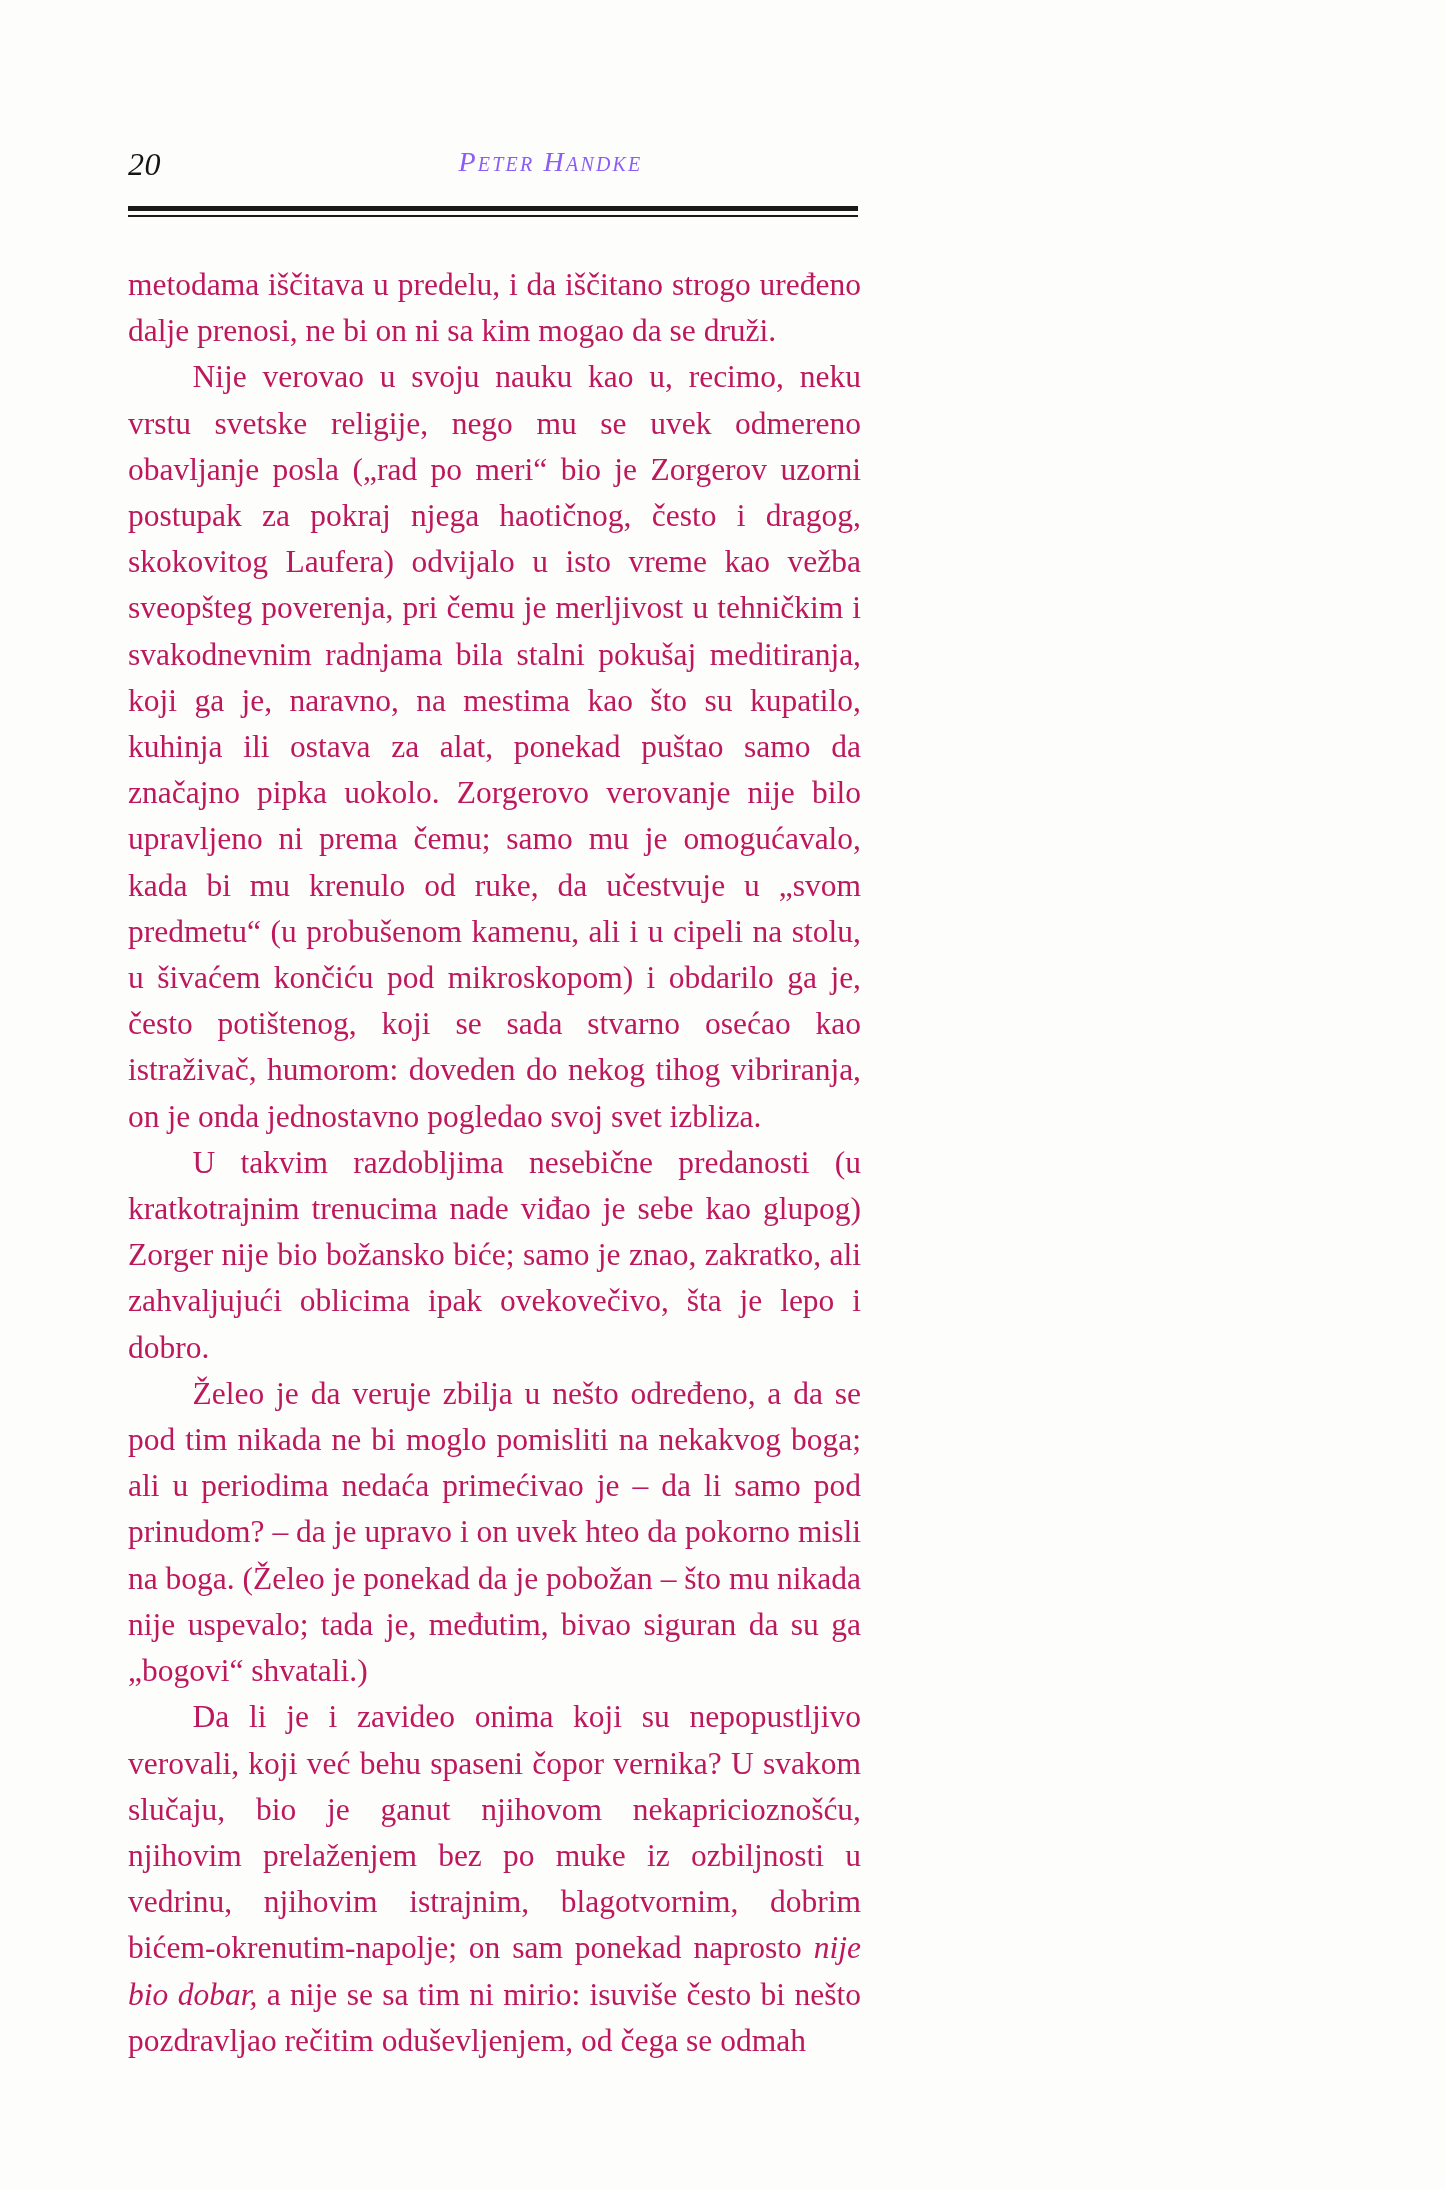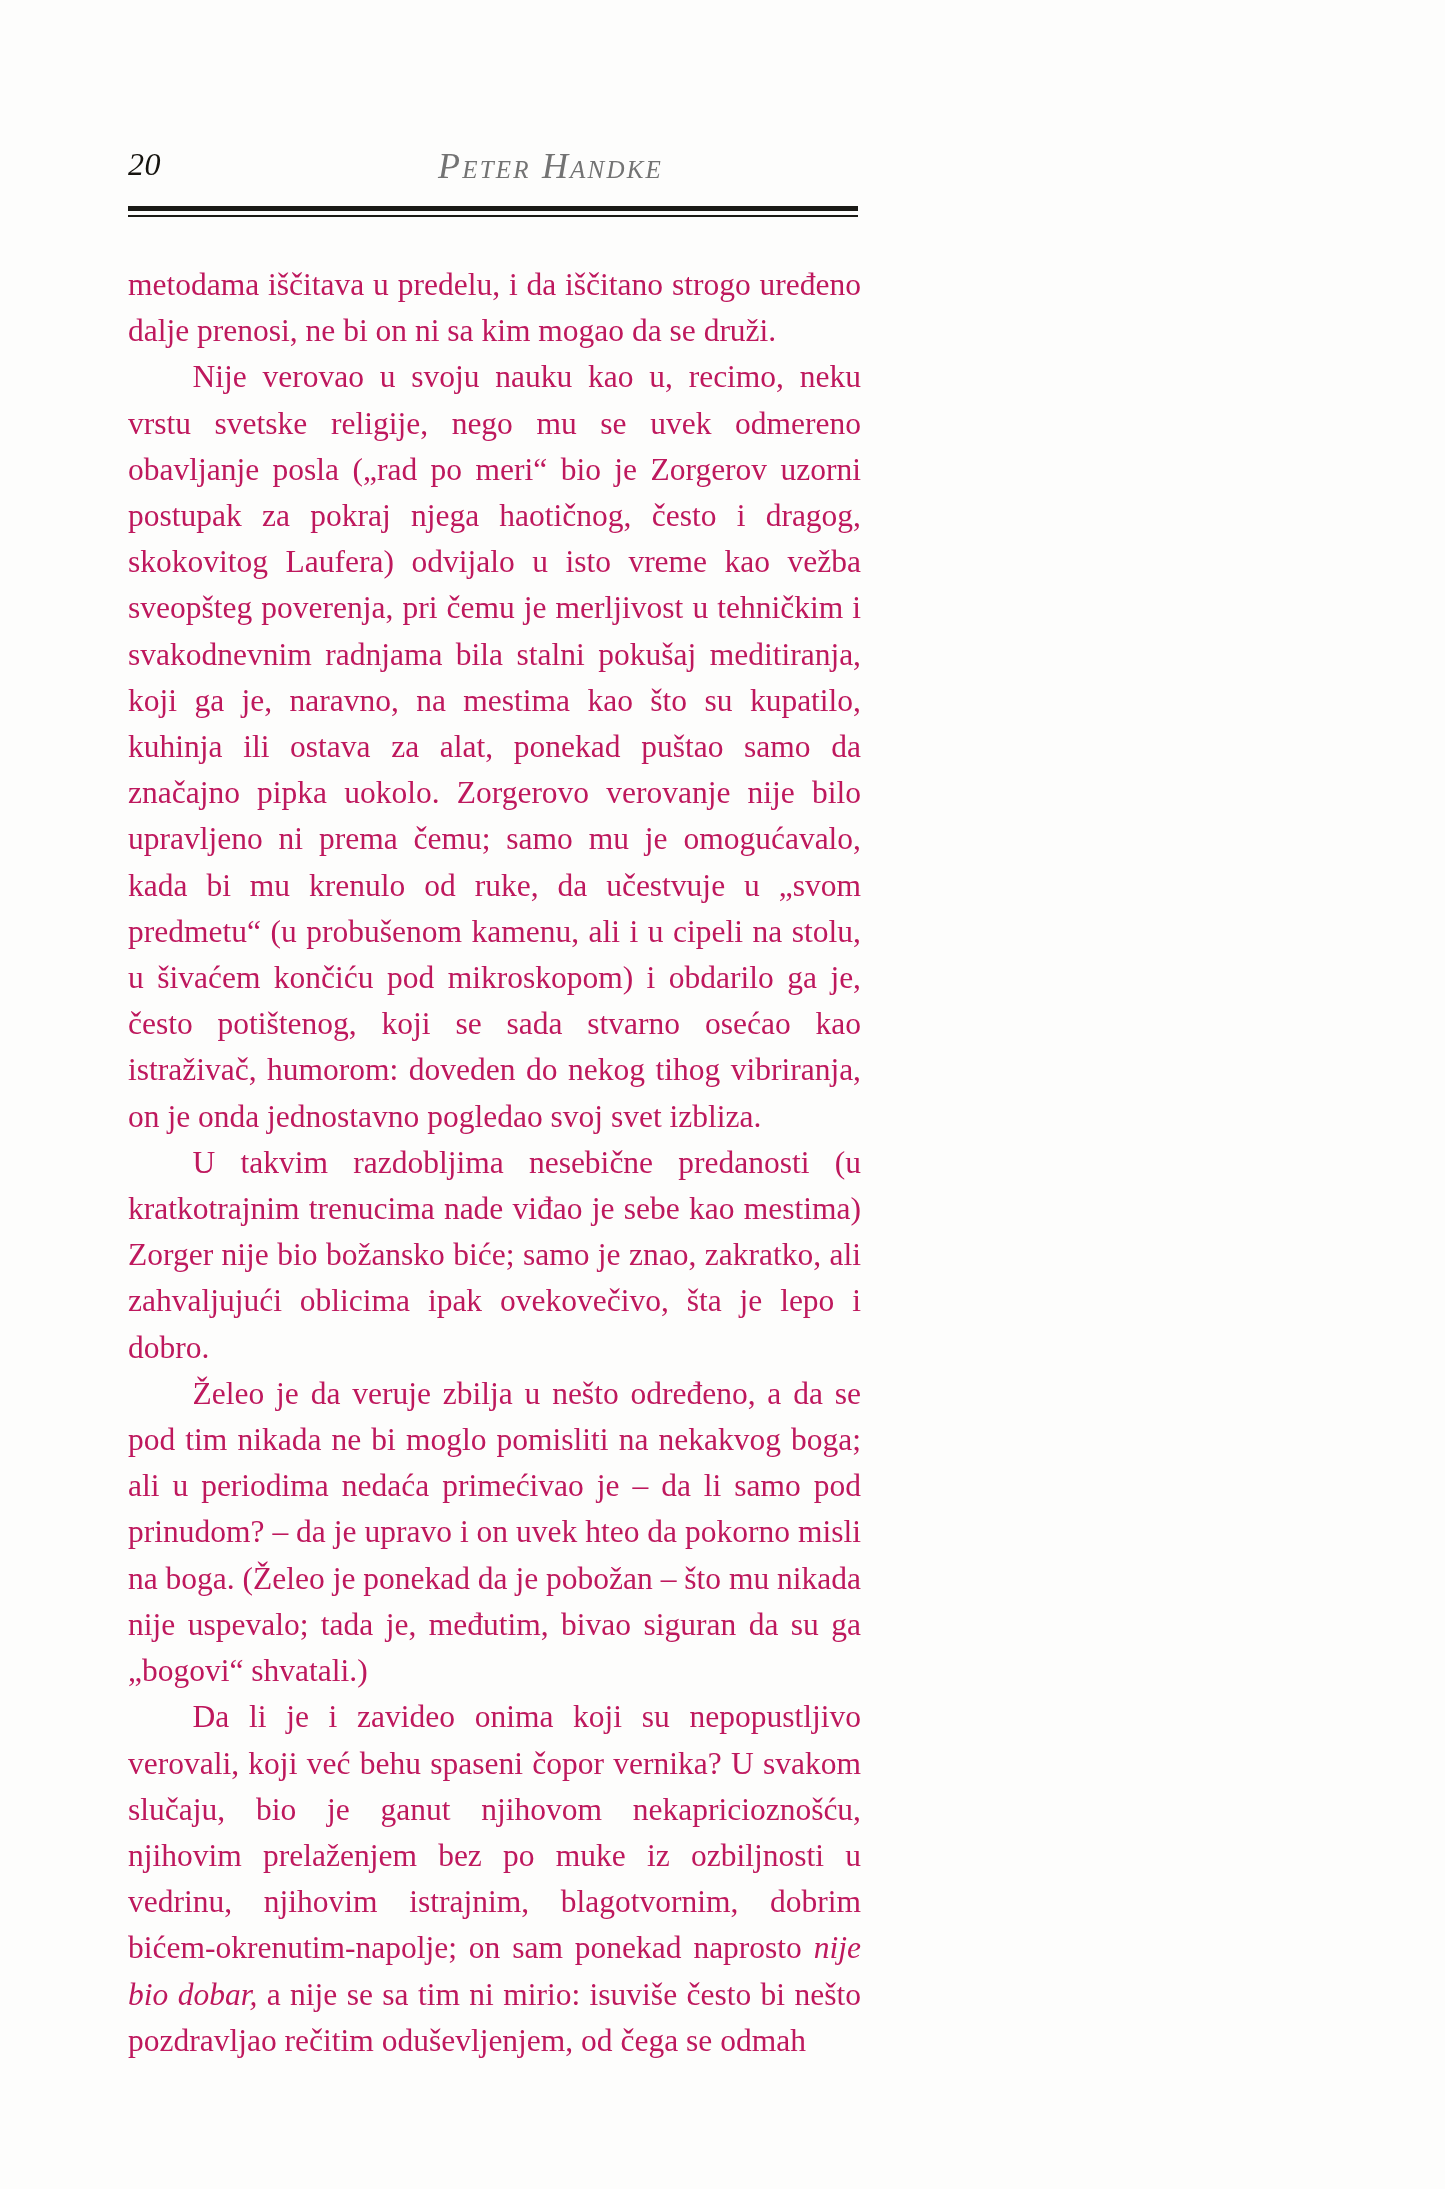--- a/index.html
+++ b/index.html
@@ -36,26 +36,26 @@
     font-size: 32px;
     line-height: 1;
     letter-spacing: 0.4px;
     color: #16140f;
   }
   .head-title {
     position: absolute;
     left: 0;
     right: 0;
     text-align: center;
-    font-size: 36px;
+    font-size: 28px;
     line-height: 1;
     letter-spacing: 2.2px;
     font-variant: small-caps;
     text-transform: none;
-    color: #737373;
+    color: #8b5cf6;
     padding-left: 110px;
   }
   
   .rule-wrap {
     position: absolute;
     left: 128px;
     top: 206px;
     width: 730px;
   }
   .rule-thick {
@@ -107,18 +107,18 @@
 
   <div class="rule-wrap">
     <div class="rule-thick" style="background: rgb(27, 26, 22);"></div>
     <div class="rule-gap"></div>
     <div class="rule-thin" style="background: rgb(27, 26, 22);"></div>
   </div>
 
   <div class="body-text" id="body-text" style="color: #be185d;">
       <p><span>metodama iščitava u predelu, i da iščitano strogo uređeno dalje prenosi, ne bi on ni sa kim mogao da se druži.</span></p>
       <p class="indent"><span>Nije verovao u svoju nauku kao u, recimo, neku vrstu svetske religije, nego mu se uvek odmereno obavljanje posla („rad po meri“ bio je Zorgerov uzorni postupak za pokraj njega haotičnog, često i dragog, skokovitog Laufera) odvijalo u isto vreme kao vežba sveopšteg poverenja, pri čemu je merljivost u tehničkim i svakodnevnim radnjama bila stalni pokušaj meditiranja, koji ga je, naravno, na mestima kao što su kupatilo, kuhinja ili ostava za alat, ponekad puštao samo da značajno pipka uokolo. Zorgerovo verovanje nije bilo upravljeno ni prema čemu; samo mu je omogućavalo, kada bi mu krenulo od ruke, da učestvuje u „svom predmetu“ (u probušenom kamenu, ali i u cipeli na stolu, u šivaćem končiću pod mikroskopom) i obdarilo ga je, često potištenog, koji se sada stvarno osećao kao istraživač, humorom: doveden do nekog tihog vibriranja, on je onda jednostavno pogledao svoj svet izbliza.</span></p>
-      <p class="indent"><span>U takvim razdobljima nesebične predanosti (u kratkotrajnim trenucima nade viđao je sebe kao mestima) Zorger nije bio božansko biće; samo je znao, zakratko, ali zahvaljujući oblicima ipak ovekovečivo, šta je lepo i dobro.</span></p>
+      <p class="indent"><span>U takvim razdobljima nesebične predanosti (u kratkotrajnim trenucima nade viđao je sebe kao glupog) Zorger nije bio božansko biće; samo je znao, zakratko, ali zahvaljujući oblicima ipak ovekovečivo, šta je lepo i dobro.</span></p>
       <p class="indent"><span>Želeo je da veruje zbilja u nešto određeno, a da se pod tim nikada ne bi moglo pomisliti na nekakvog boga; ali u periodima nedaća primećivao je – da li samo pod prinudom? – da je upravo i on uvek hteo da pokorno misli na boga. (Želeo je ponekad da je pobožan – što mu nikada nije uspevalo; tada je, međutim, bivao siguran da su ga „bogovi“ shvatali.)</span></p>
       <p class="indent"><span>Da li je i zavideo onima koji su nepopustljivo verovali, koji već behu spaseni čopor vernika? U svakom slučaju, bio je ganut njihovom nekapricioznošću, njihovim prelaženjem bez po muke iz ozbiljnosti u vedrinu, njihovim istrajnim, blagotvornim, dobrim bićem-okrenutim-napolje; on sam ponekad naprosto </span><i>nije bio dobar,</i><span> a nije se sa tim ni mirio: isuviše često bi nešto pozdravljao rečitim oduševljenjem, od čega se odmah</span></p>
     </div>
 
 </div>
 
 </body></html>

